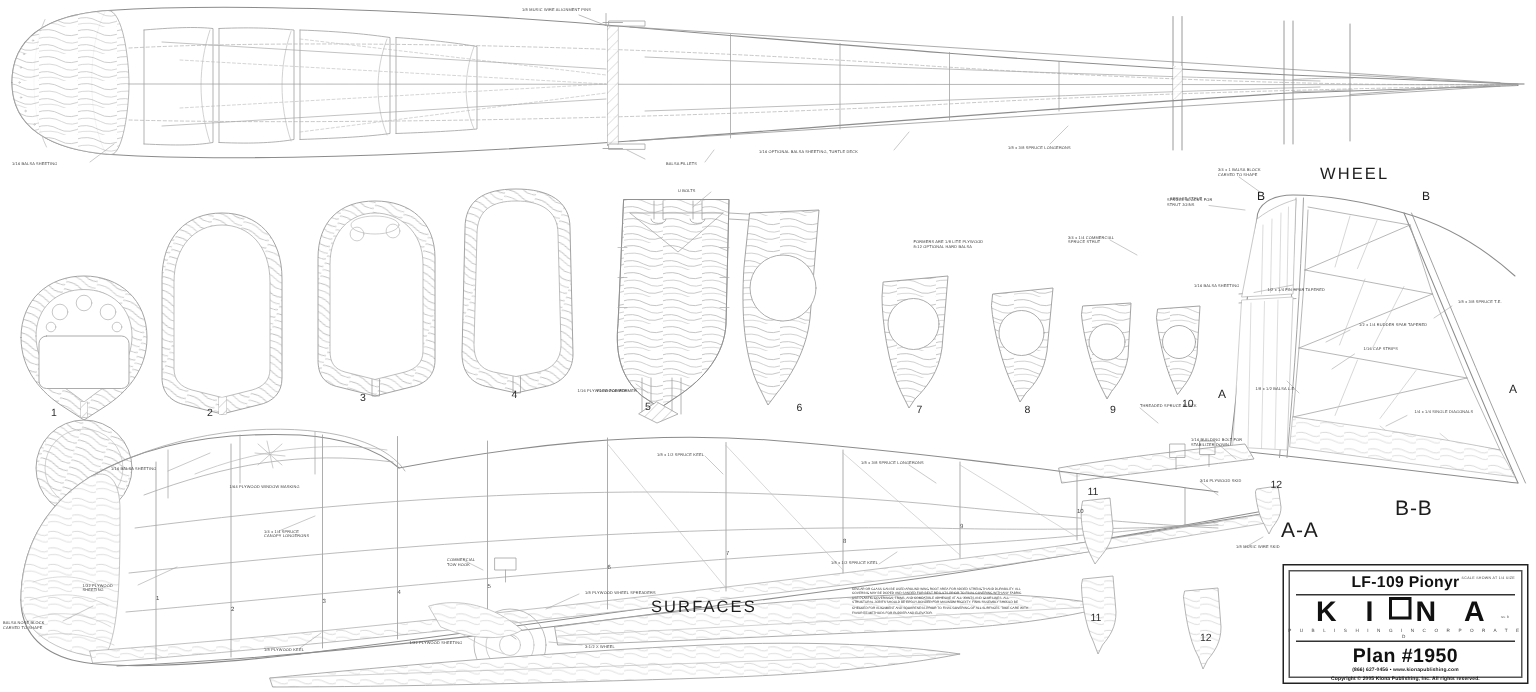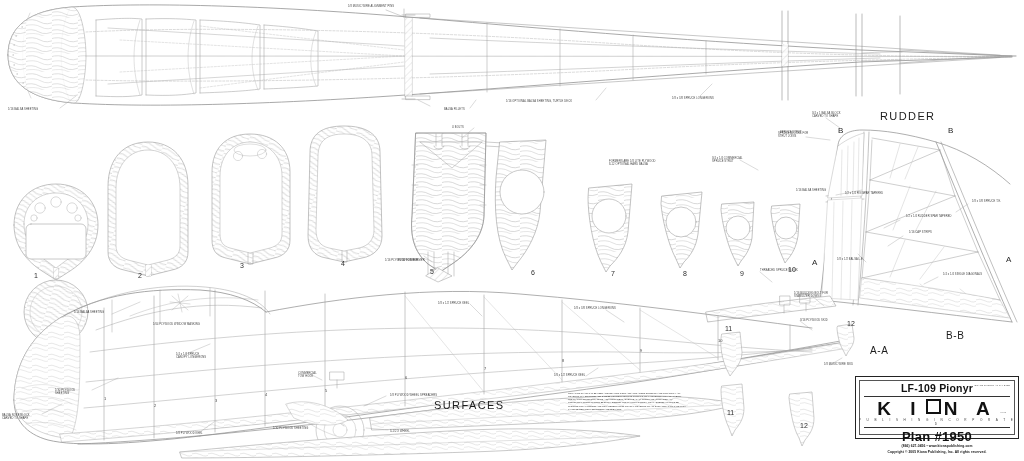--- a/index.html
+++ b/index.html
@@ -45,39 +45,38 @@
   .bigtitle{
     position:absolute;
     font-family:"Liberation Sans", sans-serif;
     font-size:11px;
     letter-spacing:1.4px;
     color:#1c1c1c;
   }
   .secview{
     position:absolute;
     font-family:"Liberation Sans", sans-serif;
-    font-size:10px;
+    font-size:14px;
     letter-spacing:.6px;
     color:#1c1c1c;
-    margin-left:16px;
   }
   .paraBlk{
     position:absolute;
     font-family:"Liberation Sans", sans-serif;
     font-size:2.15px;
     line-height:1.45;
     color:#333;
     width:118px;
     white-space:pre-line;
   }
 
   
   #titleblock{
     position:absolute;
-    left:855px;top:376px;width:164px;height:63px;
+    left:855px;top:376px;width:164px;height:80px;
     background:#fff;
     border:1px solid #222;
     box-sizing:border-box;
   }
   #tb-inner{position:absolute;inset:3px;border:1px solid #555;box-sizing:border-box;}
   .tb-model{
     position:absolute;left:0;right:0;top:5px;
     text-align:center;
     font-size:10.5px;font-weight:bold;color:#111;
     letter-spacing:.2px;
@@ -656,21 +655,21 @@
       <div class="fnum" style="left: 640px; top: 348px; font-size: 4px; color: rgb(74, 74, 74);">9</div>
       <div class="fnum" style="left: 718px; top: 338px; font-size: 4px; color: rgb(74, 74, 74);">10</div>
     </div>
   <div id="letter-layer">
       <div class="secletter" style="left: 838px; top: 126px;">B</div>
       <div class="secletter" style="left: 948px; top: 126px;">B</div>
       <div class="secletter" style="left: 812px; top: 258px;">A</div>
       <div class="secletter" style="left: 1006px; top: 255px;">A</div>
     </div>
 
-  <div class="bigtitle" style="left:880px;top:110px;">RUDDER</div>
+  <div class="bigtitle" style="left:880px;top:110px;">WHEEL</div>
   <div class="bigtitle" style="left:434px;top:399px;">SURFACES</div>
 
   <div class="secview" style="left:854px;top:345px;">A-A</div>
   <div class="secview" style="left:930px;top:330px;">B-B</div>
 
   <div class="paraBlk" id="build-notes-block" style="left: 568px; top: 392px;">KEVLAR OR GLASS CAN BE USED AROUND WING ROOT AREA FOR ADDED STRENGTH AND DURABILITY. ALL COVERING MAY BE DOPED AND SANDED FOR BEST RESULTS PRIOR TO FINAL COVERING WITH ANY FABRIC. USE PLASTIC COVERINGS, TRIMS, AND COMPATIBLE ADHESIVE AT ALL JOINTS AND GLUE LINES. ALL STRUCTURAL JOINTS SHOULD BE EPOXY-BONDED FOR MAXIMUM RIGIDITY. FINAL ASSEMBLY SHOULD BE CHECKED FOR ALIGNMENT AND SQUARENESS PRIOR TO FINAL COVERING OF ALL SURFACES. TAKE CARE WITH FAVORITE METHODS FOR RUDDER AND ELEVATOR.</div>
 
   <div id="titleblock">
     <div id="tb-inner"></div>
 

